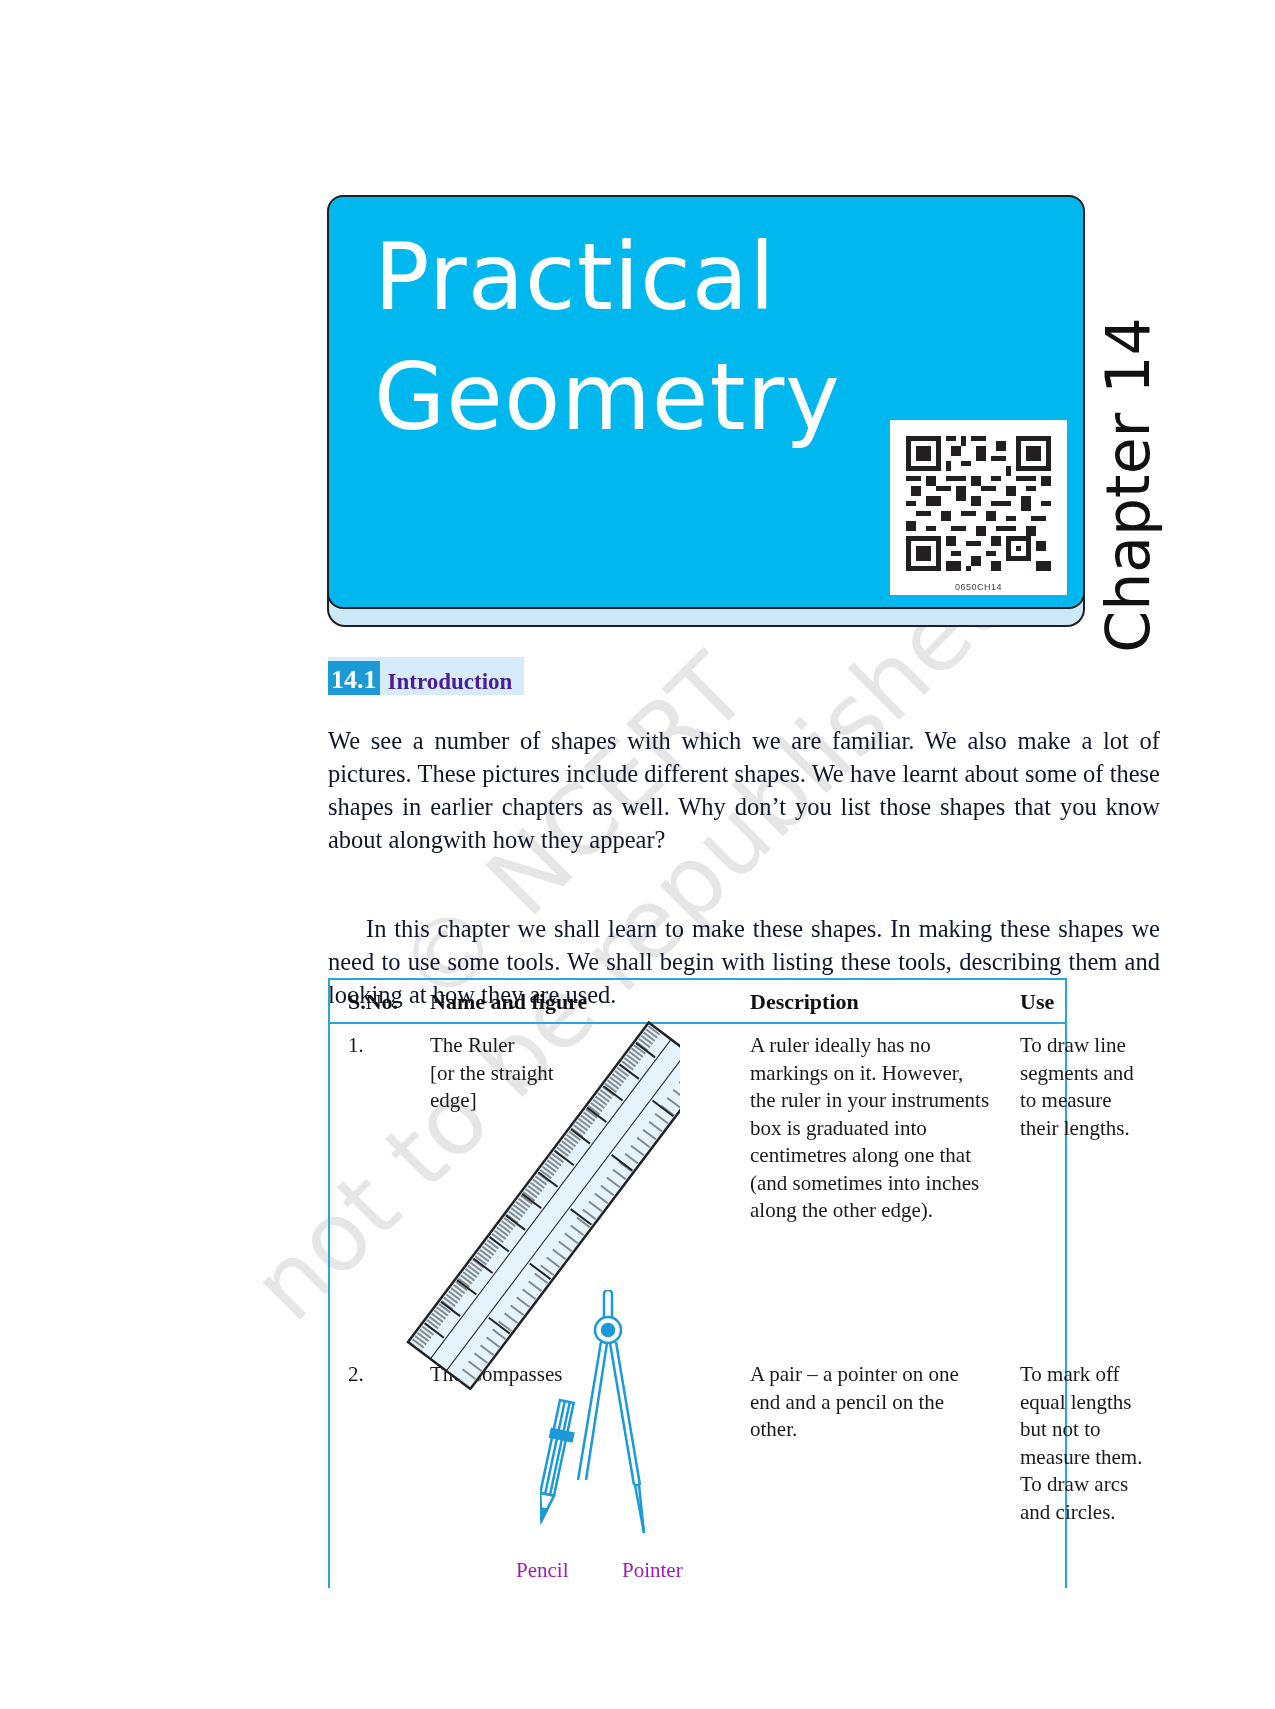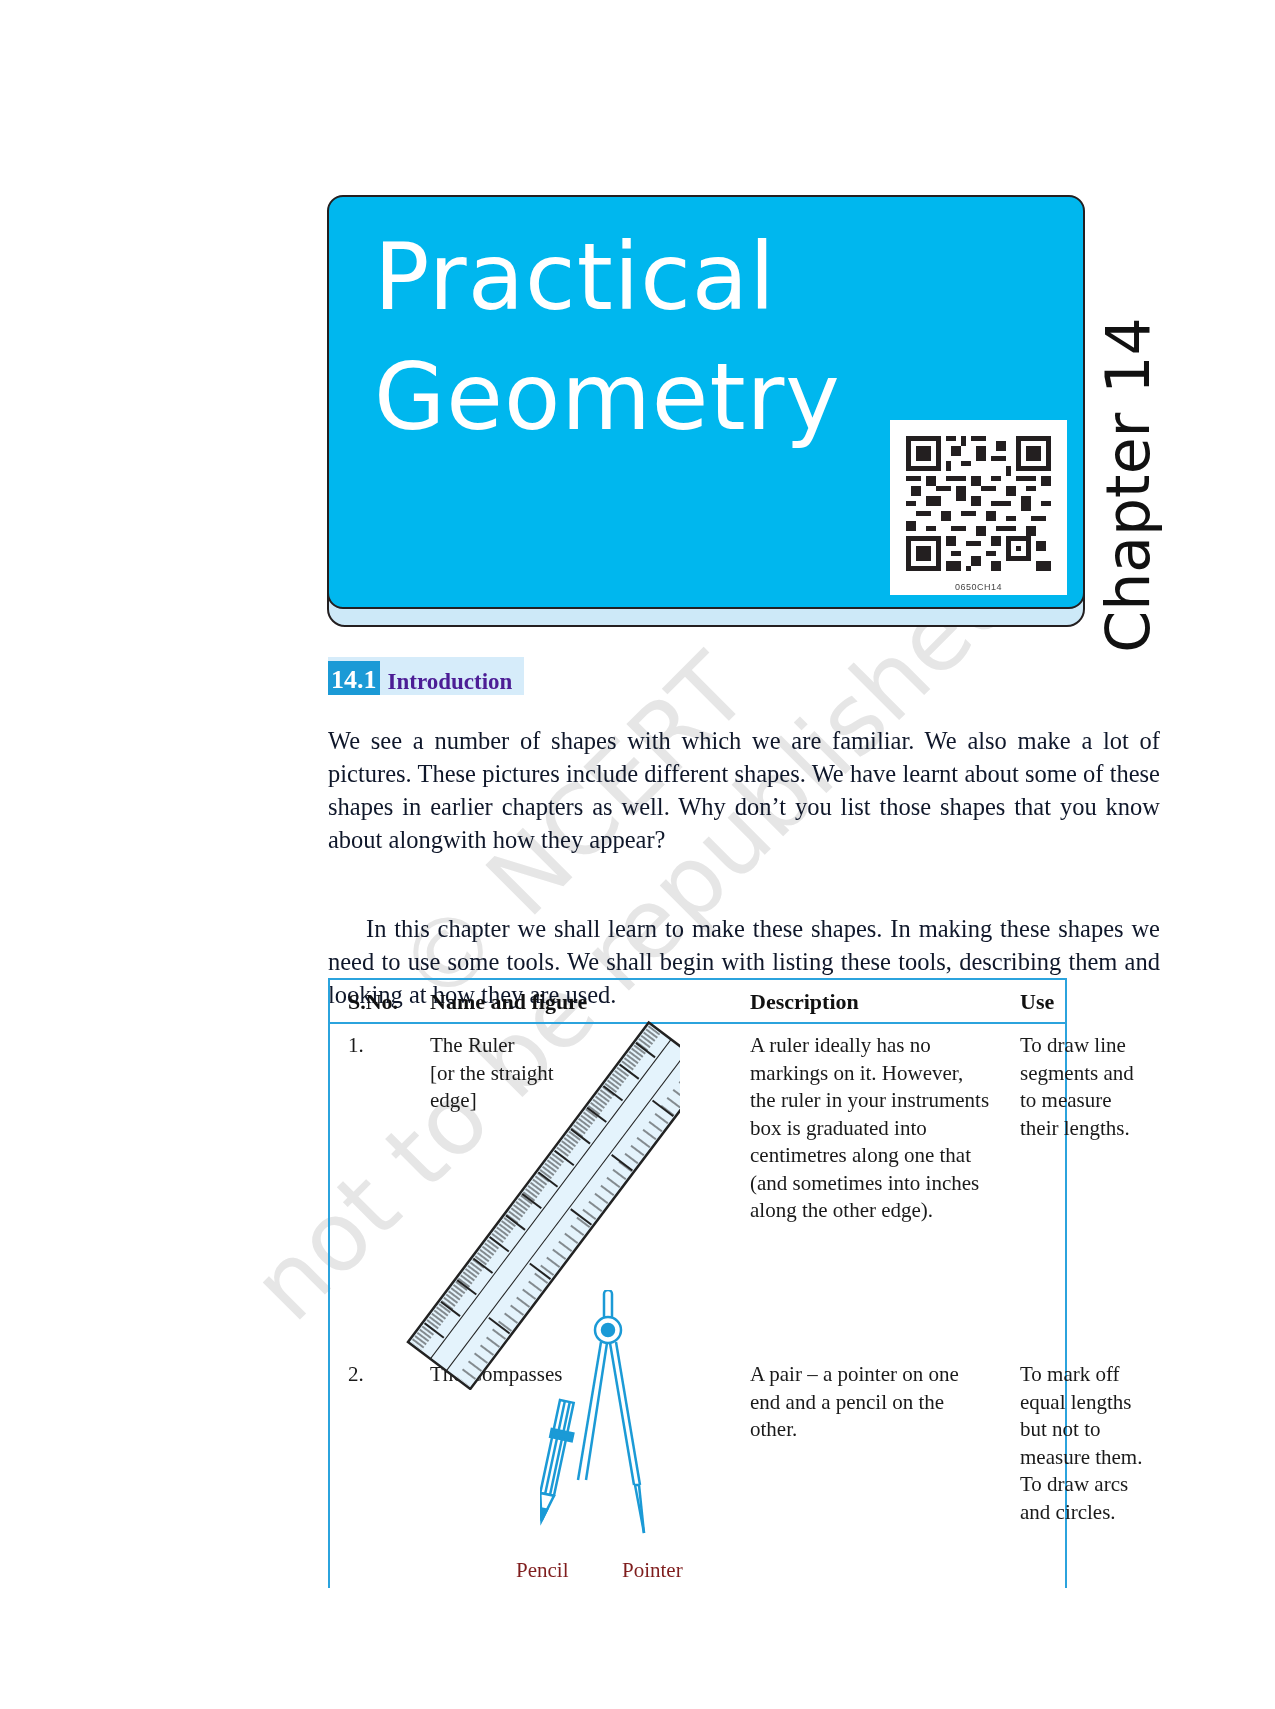--- a/index.html
+++ b/index.html
@@ -49,21 +49,21 @@
   .th { position: absolute; top: 9px; font-weight: bold; font-size: 22px; color: #111; }
   .cell { position: absolute; font-size: 21px; line-height: 27.5px; color: #1a1a1a; }
   .sno { left: 18px; }
   .name { left: 100px; }
   .desc { left: 420px; width: 260px; }
   .use { left: 690px; width: 135px; }
 
   .ruler-svg { position: absolute; left: 400px; top: 1020px; }
   .compass-svg { position: absolute; left: 540px; top: 1290px; }
 
-  .fig-label { position: absolute; font-size: 21px; color: #7f1d1d; }
+  .fig-label { position: absolute; font-size: 21px; color: #a21caf; }
 
   .footer { position: absolute; left: 0; width: 1020px; top: 1764px; text-align: center;
     font-family: "Liberation Sans", sans-serif; font-size: 19px; color: #222; }
 </style>
 </head>
 <body>
 
 <div class="watermark wm1">© NCERT</div>
 <div class="watermark wm2">not to be republished</div>
 

